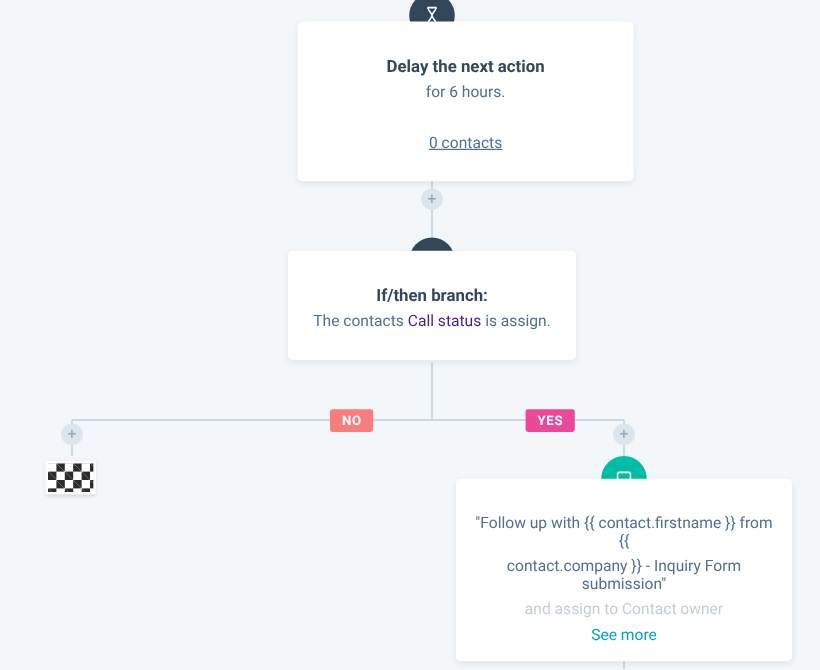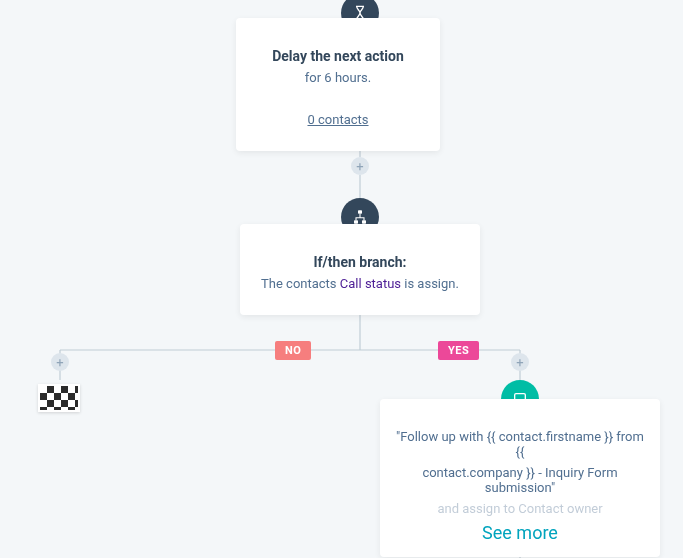--- a/index.html
+++ b/index.html
@@ -43,21 +43,21 @@
     font-size: 13px;
     color: #516f90;
     margin-bottom: 6px;
   }
   .card-line .bold {
     font-weight: 400;
     color: #4c1d95;
   }
   .see-more {
     color: #00a4bd;
-    font-size: 18px;
+    font-size: 13px;
     cursor: pointer;
   }
   .icon-circle {
     position: absolute;
     width: 38px;
     height: 38px;
     border-radius: 50%;
     display: flex;
     align-items: center;
     justify-content: center;
@@ -123,38 +123,38 @@
 
     <line x1="520" y1="536" x2="520" y2="558" stroke="#c0cdd6" stroke-width="1.2"></line>
   </svg>
 
   <div class="icon-circle icon-dark" style="left:341px; top:-6px;">
     <svg width="16" height="16" viewBox="0 0 24 24" fill="none" stroke="#fff" stroke-width="2">
       <path d="M6 2h12M6 22h12M7 2c0 5 5 6 5 10s-5 5-5 10M17 2c0 5-5 6-5 10s5 5 5 10"></path>
     </svg>
   </div>
 
-  <div class="card" style="left:236px; top:18px; width:204px;">
+  <div class="card" style="left:248px; top:18px; width:280px;">
     <div class="card-title">Delay the next action</div>
     <div class="card-line">for 6 hours.</div>
     <div class="card-line" style="margin-top:27px;text-decoration:underline;">0 contacts</div>
   </div>
 
   <div class="plus" style="left:351px; top:157px;">+</div>
 
   <div class="icon-circle icon-dark" style="left:341px; top:198px;">
     <svg width="16" height="16" viewBox="0 0 24 24" fill="#fff">
       <rect x="9" y="2" width="6" height="5" rx="1"></rect>
       <rect x="3" y="17" width="6" height="5" rx="1"></rect>
       <rect x="15" y="17" width="6" height="5" rx="1"></rect>
       <path d="M12 7v4M6 17v-4h12v4M12 11v2" stroke="#fff" stroke-width="1.6" fill="none"></path>
     </svg>
   </div>
 
-  <div class="card" style="left:240px; top:224px; width:240px;">
+  <div class="card" style="left:240px; top:209px; width:240px;">
     <div class="card-title">If/then branch:</div>
     <div class="card-line">
       <span>The contacts </span><span class="bold">Call status</span><span> is assign.</span>
     </div>
   </div>
 
   <div class="badge badge-no" style="left:275px; top:341px;text-align:right;">NO</div>
 
   <div class="badge badge-yes" style="left:438px; top:341px;">YES</div>
 

